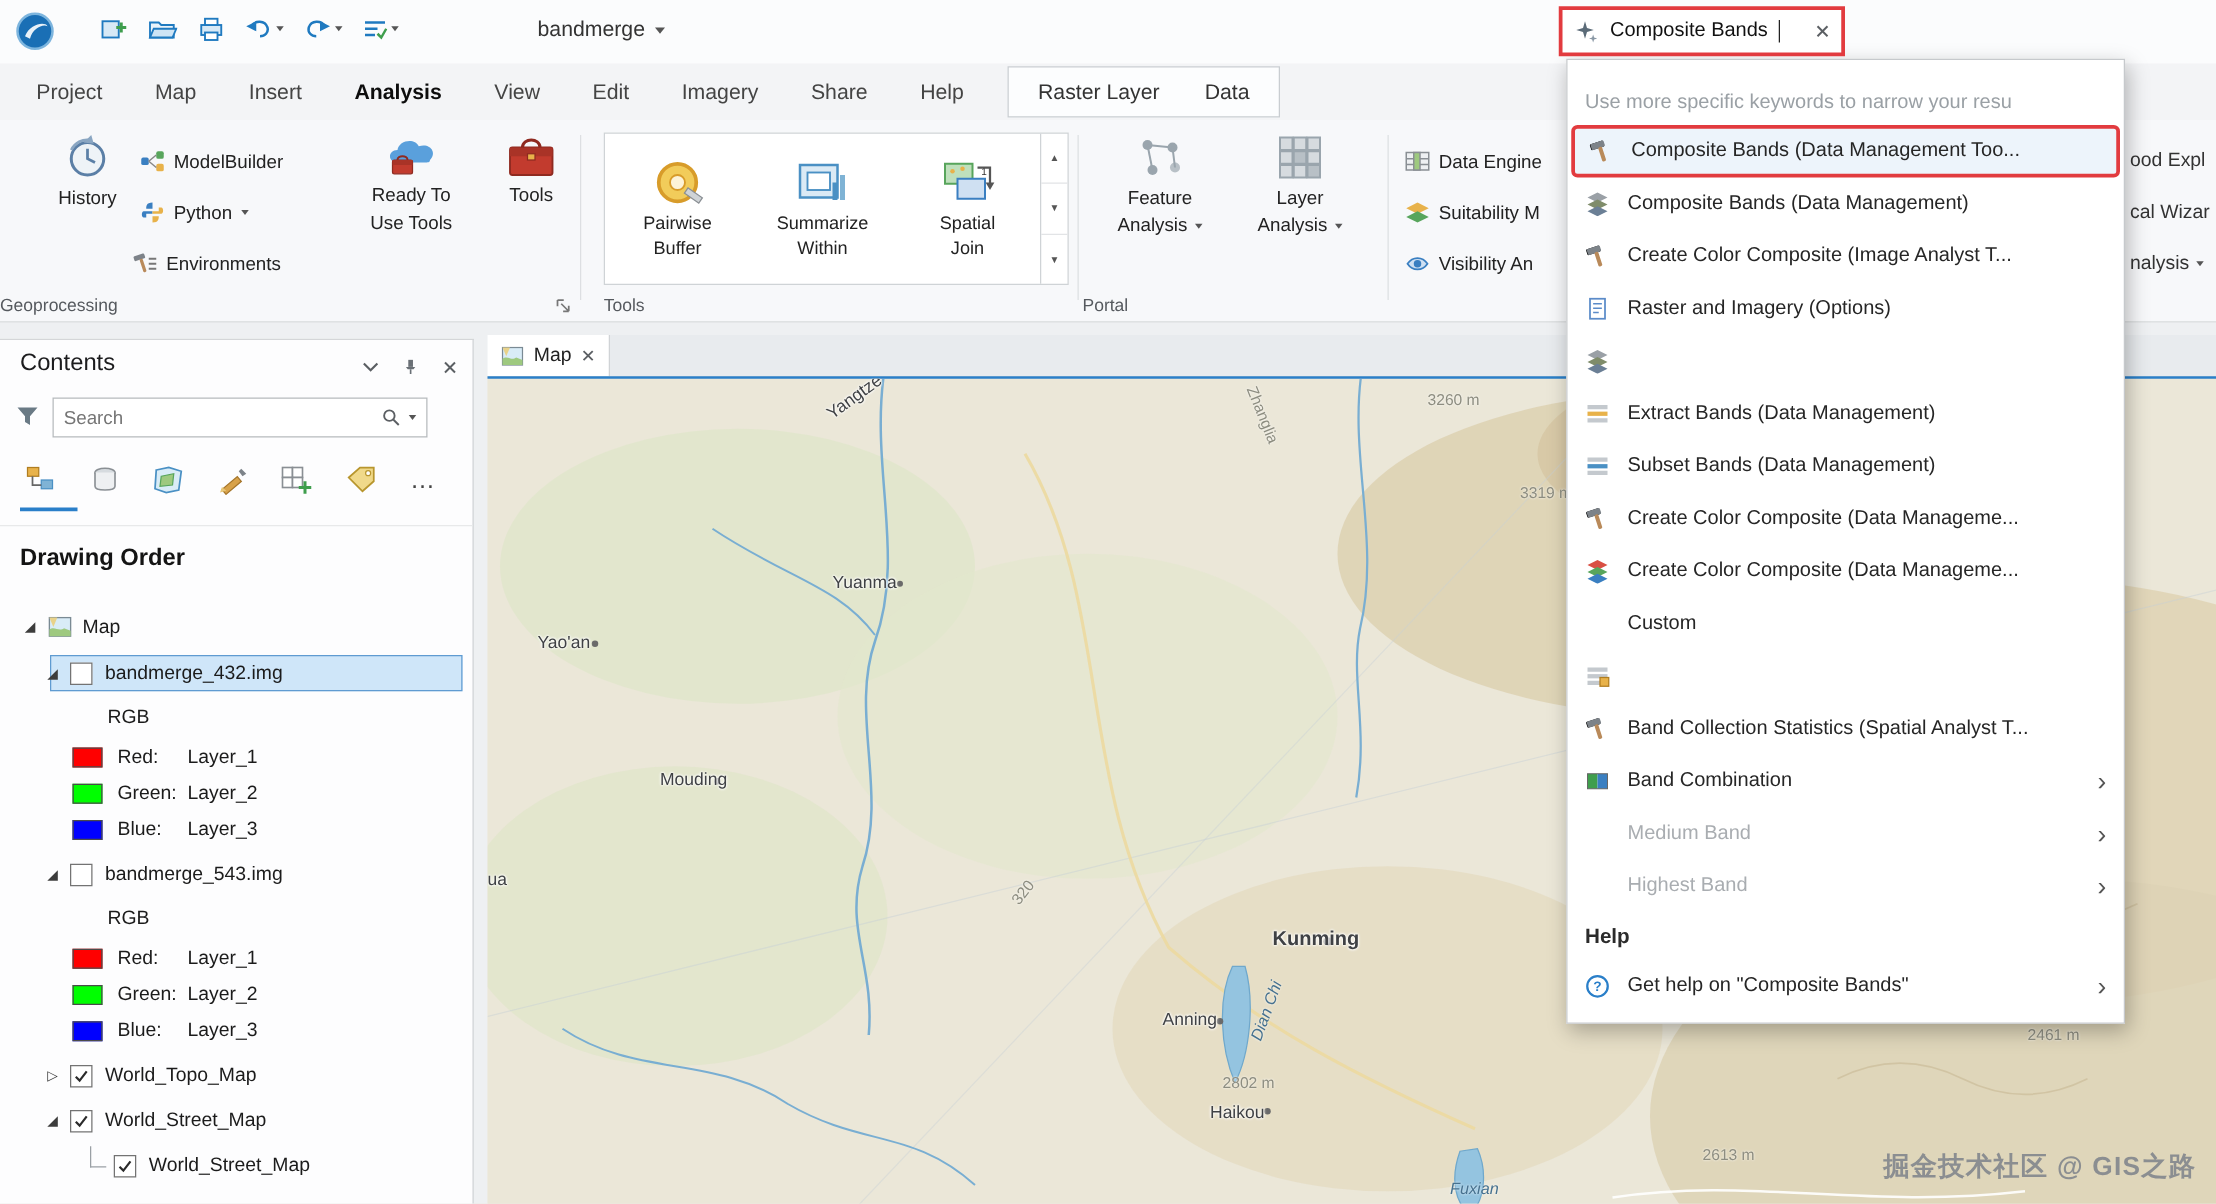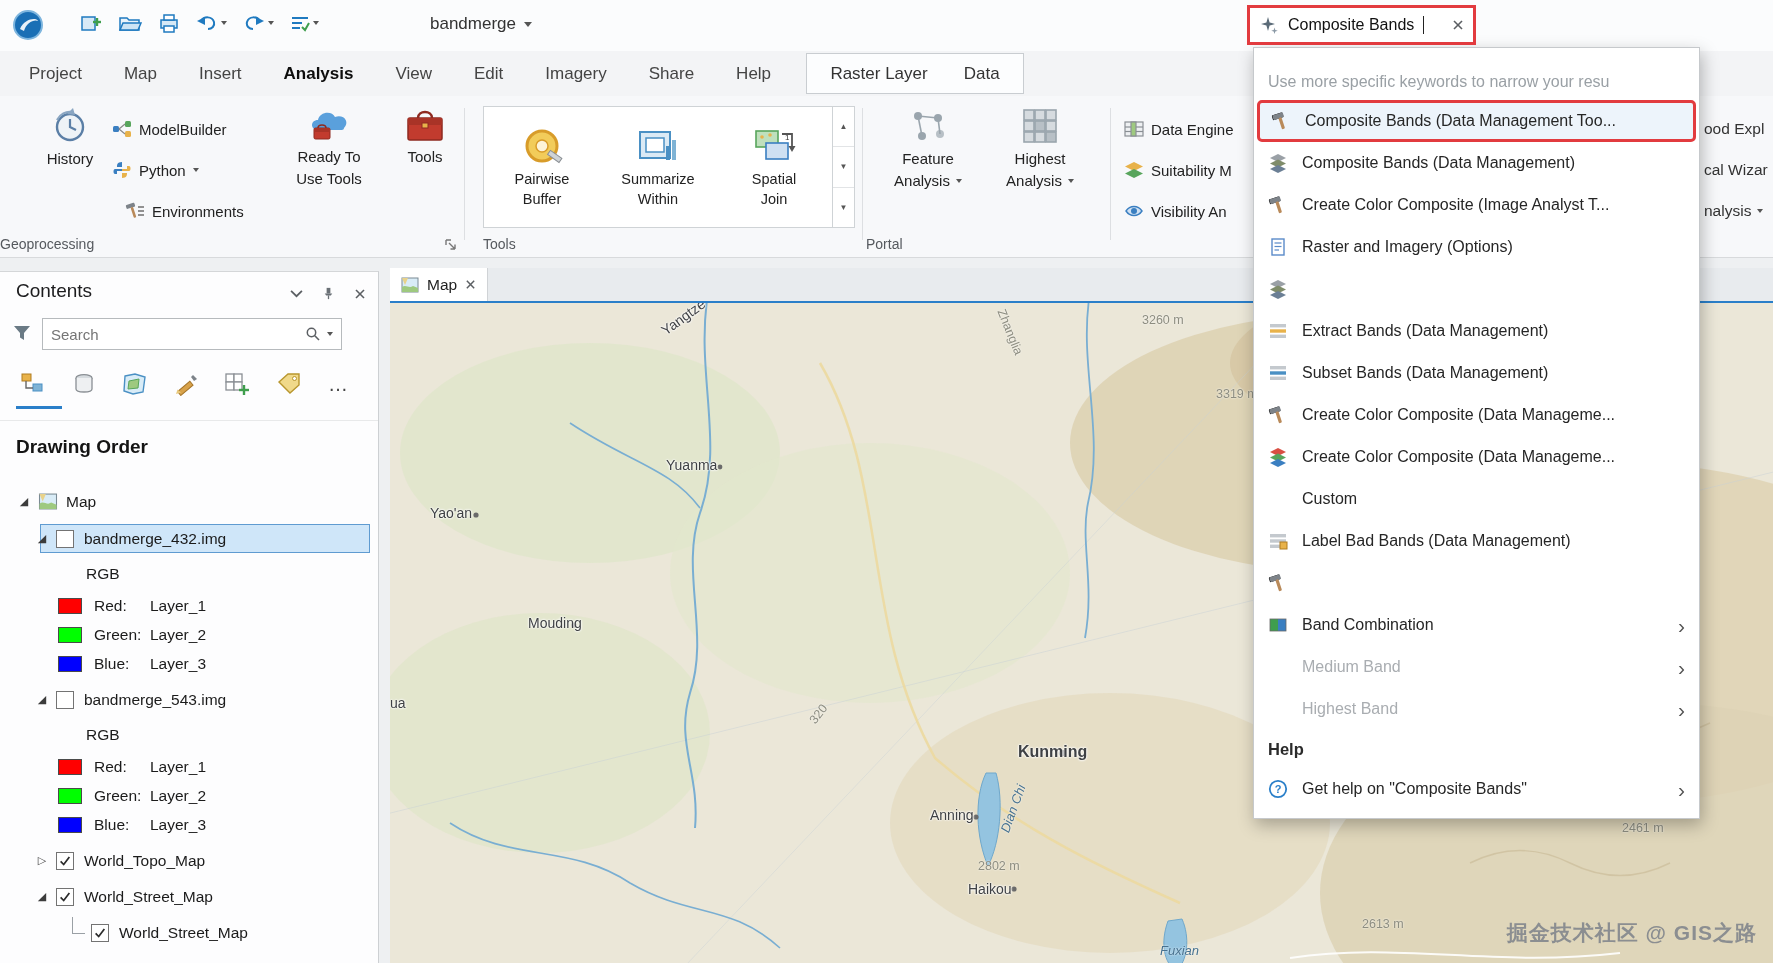--- a/index.html
+++ b/index.html
@@ -251,21 +251,21 @@
     <span>ModelBuilder</span>
   </div>
   <div class="smallbtn" style="left:112px;top:61px">
     <svg width="20" height="18">
         <path d="M10 1 C5 1 5 4 5 6 L10 6 L10 8 L3 8 C1 8 1 13 3 13 L5 13 L5 10 L10 10" fill="#3a7fc1"></path>
         <path d="M10 17 C15 17 15 14 15 12 L10 12 L10 10 L17 10 C19 10 19 5 17 5 L15 5 L15 8 L10 8" fill="#e8b24a"></path>
       </svg>
     <span>Python</span>
     <span class="caret sm"></span>
   </div>
-  <div class="smallbtn" style="left:125px;top:102px">
+  <div class="smallbtn" style="left:106px;top:102px">
     <svg width="20" height="18">
         <rect x="1" y="2" width="9" height="4" rx="1" fill="#7d8389" transform="rotate(-18 5 4)"></rect>
         <rect x="7" y="5" width="2.6" height="11" rx="1" fill="#b98a5a" transform="rotate(-18 8 10)"></rect>
         <line x1="13" y1="5" x2="19" y2="5" stroke="#777" stroke-width="1.6"></line>
         <line x1="13" y1="9" x2="19" y2="9" stroke="#777" stroke-width="1.6"></line>
         <line x1="13" y1="13" x2="19" y2="13" stroke="#777" stroke-width="1.6"></line>
       </svg>
     <span>Environments</span>
   </div>
   <div class="bigbtn" style="left:284px;top:8px;width:90px">
@@ -361,21 +361,21 @@
           <rect x="15" y="4" width="10" height="10"></rect>
           <rect x="26" y="4" width="10" height="10"></rect>
           <rect x="4" y="15" width="10" height="10"></rect>
           <rect x="15" y="15" width="10" height="10" fill="#b8c0c6"></rect>
           <rect x="26" y="15" width="10" height="10"></rect>
           <rect x="4" y="26" width="10" height="10"></rect>
           <rect x="15" y="26" width="10" height="10"></rect>
           <rect x="26" y="26" width="10" height="10" fill="#b8c0c6"></rect>
         </g>
       </svg>
-    <span class="lbl">Highest</span>
+    <span class="lbl">Layer</span>
     <span class="lbl" style="display:flex;align-items:center;gap:6px">
         <span>Analysis</span>
         <span class="caret sm"></span>
       </span>
   </div>
   <div class="grp-label" style="left:866px;width:240px">Portal</div>
   <div class="vsep" style="left:1110px"></div>
 
   <div class="smallbtn" style="left:1124px;top:20px">
     <svg width="20" height="18">
@@ -748,28 +748,28 @@
   <div class="p-item">
     <span class="pi"></span>
     <span class="pl">Custom</span>
   </div>
   <div class="p-item">
     <span class="pi">
         <svg width="20" height="20">
           <use href="#ic-bands-lbl"></use>
         </svg>
       </span>
-    <span class="pl">Label Bad Bands (Data Management)</span>
   </div>
   <div class="p-item">
     <span class="pi">
         <svg width="20" height="20">
           <use href="#ic-hammer"></use>
         </svg>
       </span>
+    <span class="pl">Band Collection Statistics (Spatial Analyst T...</span>
   </div>
   <div class="p-item">
     <span class="pi">
         <svg width="20" height="20">
           <use href="#ic-bandcomb"></use>
         </svg>
       </span>
     <span class="pl">Band Combination</span>
     <span class="pch">›</span>
   </div>

